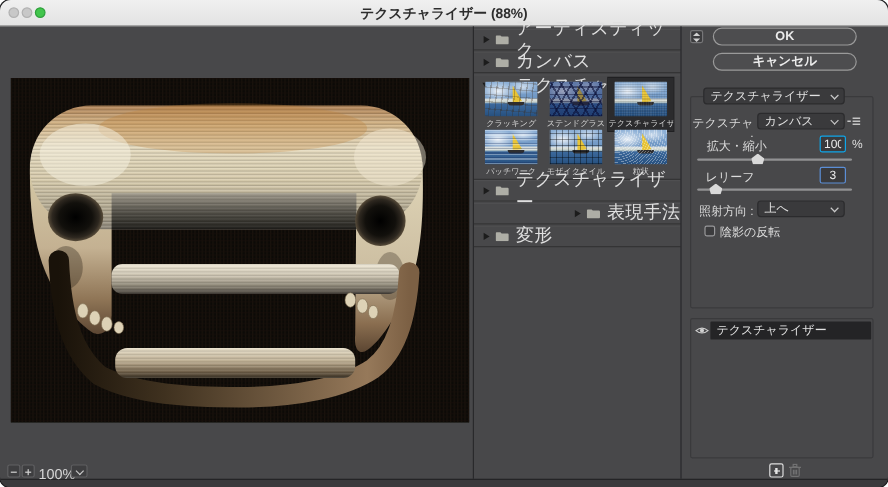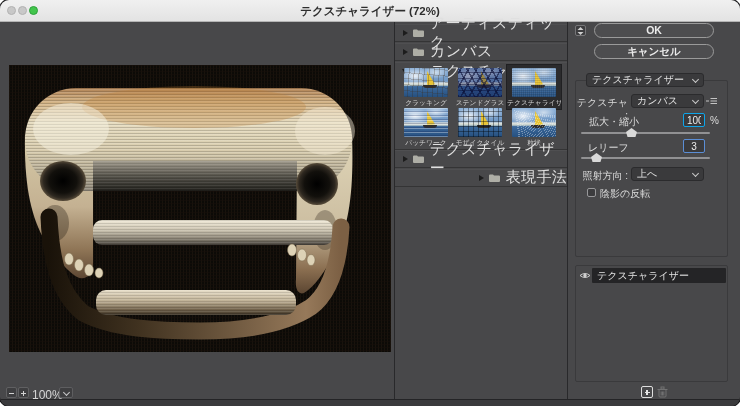--- a/index.html
+++ b/index.html
@@ -76,21 +76,21 @@
 </style>
 </head>
 <body>
 
 <div class="win">
 
   <div class="a titlebar"></div>
   <div class="a tl tl1"></div>
   <div class="a tl tl2"></div>
   <div class="a tl tl3"></div>
-  <div class="a wtitle">テクスチャライザー (72%)</div>
+  <div class="a wtitle">テクスチャライザー (88%)</div>
 
   <div class="a vline" style="left:394px;"></div>
   <div class="a vline" style="left:567px;"></div>
   <div class="a footer"></div>
 
   <div class="a canvas">
     <svg viewBox="0 0 382 287" width="382" height="287">
       <defs>
         <linearGradient id="gC" x1="0" y1="0" x2="0" y2="1">
           <stop offset="0" stop-color="#b28457"></stop>
@@ -274,20 +274,27 @@
       </svg>
     <span class="lbl">テクスチャライザー</span>
   </div>
   <div class="a cat" style="top:169px;justify-content:flex-end;">
     <span class="tri"></span>
     <svg width="11" height="8">
         <path d="M0 1.5 Q0 .5 1 .5 H4 L5 1.5 H10 Q11 1.5 11 2.5 V7 Q11 8 10 8 H1 Q0 8 0 7Z" fill="#aeaea6"></path>
       </svg>
     <span class="lbl">表現手法</span>
   </div>
+  <div class="a cat" style="top:188px;">
+    <span class="tri"></span>
+    <svg width="11" height="8">
+        <path d="M0 1.5 Q0 .5 1 .5 H4 L5 1.5 H10 Q11 1.5 11 2.5 V7 Q11 8 10 8 H1 Q0 8 0 7Z" fill="#aeaea6"></path>
+      </svg>
+    <span class="lbl">変形</span>
+  </div>
 
   <div class="a sqbtn">
     <svg width="7" height="8">
       <path d="M3.5 0 L6.5 3 L0.5 3Z" fill="#d0d0d0"></path>
         <path d="M3.5 8 L0.5 5 L6.5 5Z" fill="#d0d0d0"></path>
     </svg>
   </div>
   <button class="a btn" style="top:44px;">キャンセル</button>
   <button class="a btn" style="top:23px;">OK</button>
 

